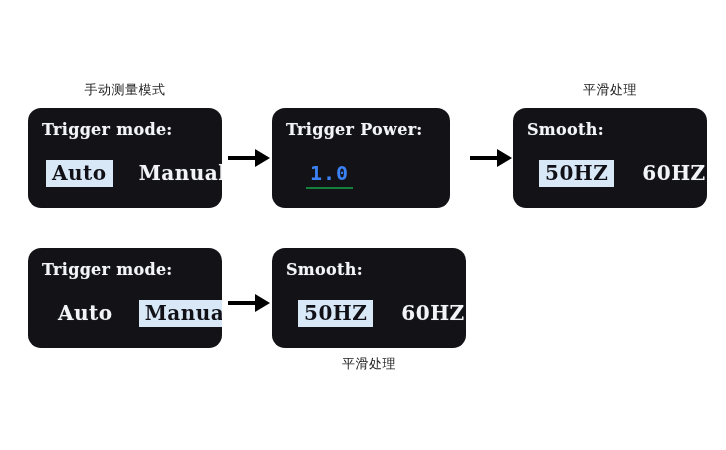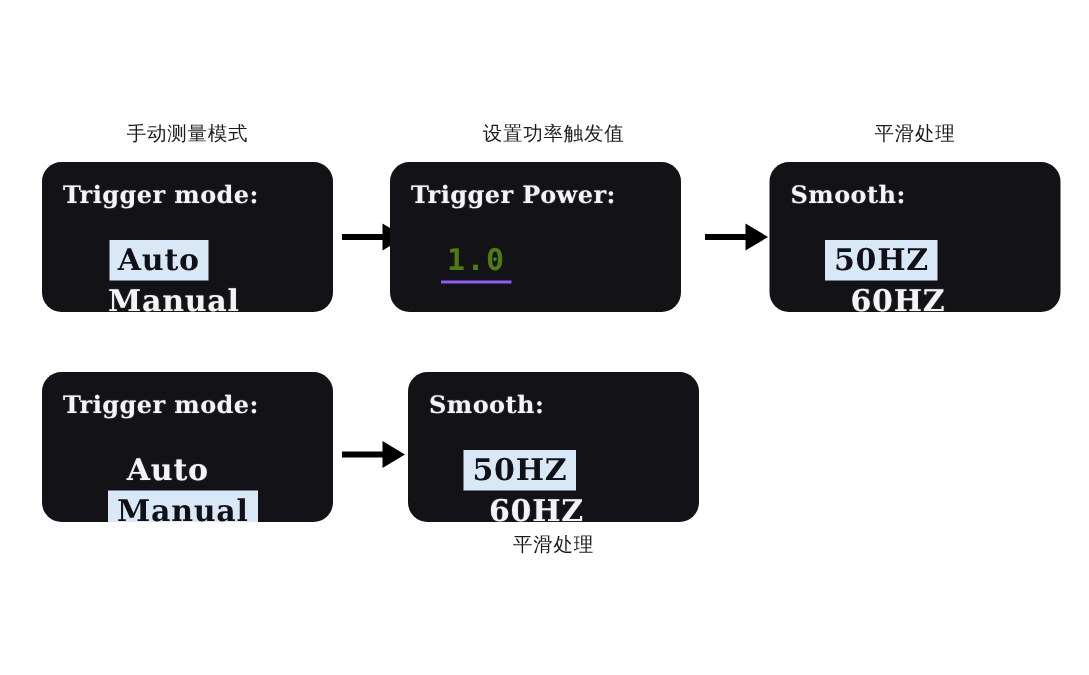--- a/index.html
+++ b/index.html
@@ -46,23 +46,22 @@
     font-family: "DejaVu Serif", serif;
     font-weight: bold;
     font-size: 16px;
     letter-spacing: 0.3px;
     white-space: nowrap;
     text-shadow: 0 0 1px rgba(255,255,255,0.35);
   }
   .opt-row {
     position: absolute;
     display: flex;
-    align-items: center;
+    align-items: flex-end;
     white-space: nowrap;
-    flex-direction: column;
   }
   .opt {
     font-family: "DejaVu Serif", serif;
     font-weight: bold;
     font-size: 20px;
     letter-spacing: 0.5px;
     color: #f2f4f8;
     padding: 1px 6px 2px 6px;
     white-space: nowrap;
     text-shadow: 0 0 1px rgba(255,255,255,0.3);
@@ -75,22 +74,22 @@
   .value-row {
     position: absolute;
     display: flex;
     align-items: baseline;
     white-space: nowrap;
   }
   .value-num {
     font-family: "DejaVu Sans Mono", monospace;
     font-weight: bold;
     font-size: 20px;
-    color: #4d7c0f;
-    border-bottom: 2px solid #8b5cf6;
+    color: #3b82f6;
+    border-bottom: 2px solid #15803d;
     padding: 0 4px 2px 4px;
     letter-spacing: 1px;
   }
   .value-unit {
     font-family: "DejaVu Serif", serif;
     font-weight: bold;
     font-size: 17px;
     color: #f2f4f8;
     margin-left: 26px;
     letter-spacing: 0.2px;
@@ -136,23 +135,22 @@
       <span class="opt selected">Auto</span>
       <span class="opt" style="margin-left:20px;">Manual</span>
     </div>
   </div>
 
   <div class="arrow" style="left:228px; top:148px; width:42px;">
     <div class="shaft"></div>
     <div class="head"></div>
   </div>
 
-  <div class="caption" style="left:272px; top:82px; width:194px;">设置功率触发值</div>
 
-  <div class="panel" style="left:260px; top:108px; width:194px; height:100px;">
+  <div class="panel" style="left:272px; top:108px; width:178px; height:100px;">
     <div class="panel-title" style="left:14px; top:12px;">Trigger Power:</div>
     <div class="value-row" style="left:34px; top:53px;">
       <span class="value-num">1.0</span>
     </div>
   </div>
 
   <div class="arrow" style="left:470px; top:148px; width:42px;">
     <div class="shaft"></div>
     <div class="head"></div>
   </div>

